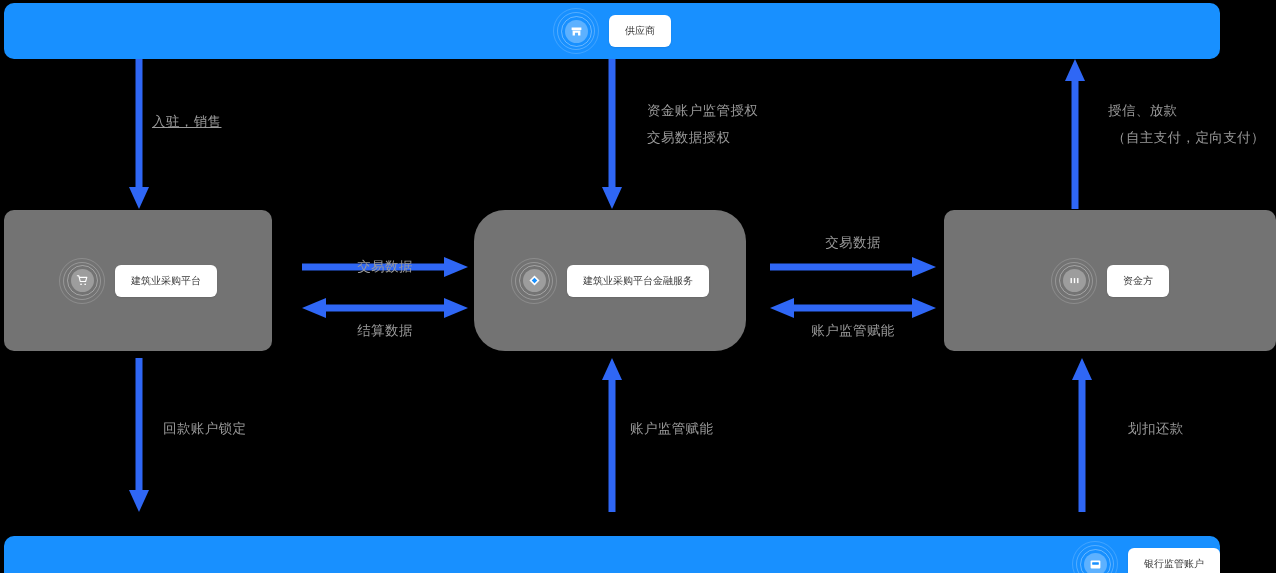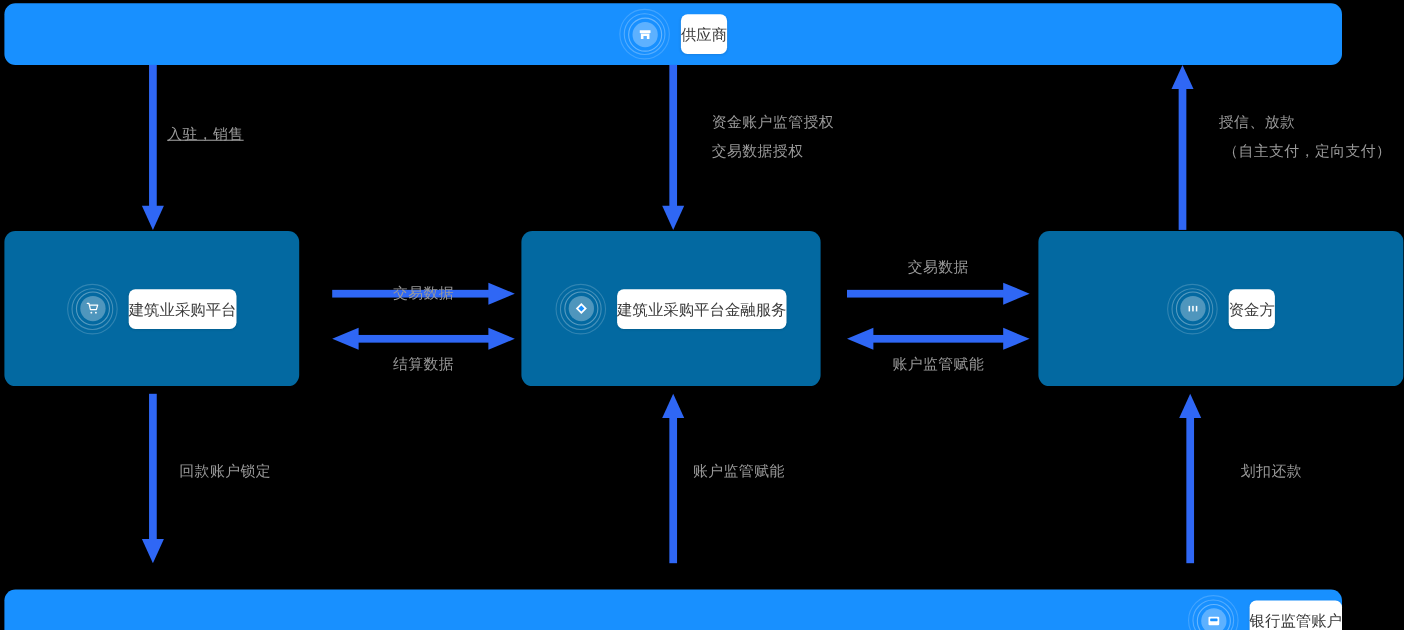--- a/index.html
+++ b/index.html
@@ -15,25 +15,25 @@
     position:absolute;left:4px;width:1216px;height:56px;
     background:#1890ff;border-radius:10px;
     display:flex;align-items:center;justify-content:center;
   }
   #banner-top{top:3px;}
   #banner-bottom{top:536px;justify-content:flex-end;}
 
   
   .node-box{
     position:absolute;top:210px;height:141px;
-    background:#0369a1;border-radius:10px;
+    background:#737373;border-radius:10px;
     display:flex;align-items:center;justify-content:center;
   }
   #node-left{left:4px;width:268px;}
-  #node-mid{left:474px;width:272px;}
+  #node-mid{left:474px;width:272px;border-radius:31px;}
   #node-right{left:944px;width:332px;}
 
   
   .node-inner{display:flex;align-items:center;gap:10px;}
 
   .icon-wrap{
     position:relative;width:46px;height:46px;flex:0 0 46px;
     display:flex;align-items:center;justify-content:center;
   }
   .ring{
@@ -45,22 +45,22 @@
   .ring.r3{width:29px;height:29px;border-color:rgba(255,255,255,0.34);}
   .icon-core{
     position:relative;width:23px;height:23px;border-radius:50%;
     background:rgba(255,255,255,0.30);
     display:flex;align-items:center;justify-content:center;
   }
   .icon-core svg{display:block;}
 
   .pill{
     background:#fff;border-radius:6px;
-    color:#3a3a3a;font-size:14px;line-height:1;
-    padding:11px 0;white-space:nowrap;
+    color:#3a3a3a;font-size:10px;line-height:1;
+    padding:11px 16px;white-space:nowrap;
     box-shadow:0 1px 2px rgba(0,0,0,0.10);
   }
 
   
   .arrow{position:absolute;}
   .arrow svg{display:block;overflow:visible;}
 
   
   .lbl{
     position:absolute;color:#9a9a9a;font-size:13.5px;line-height:21px;

